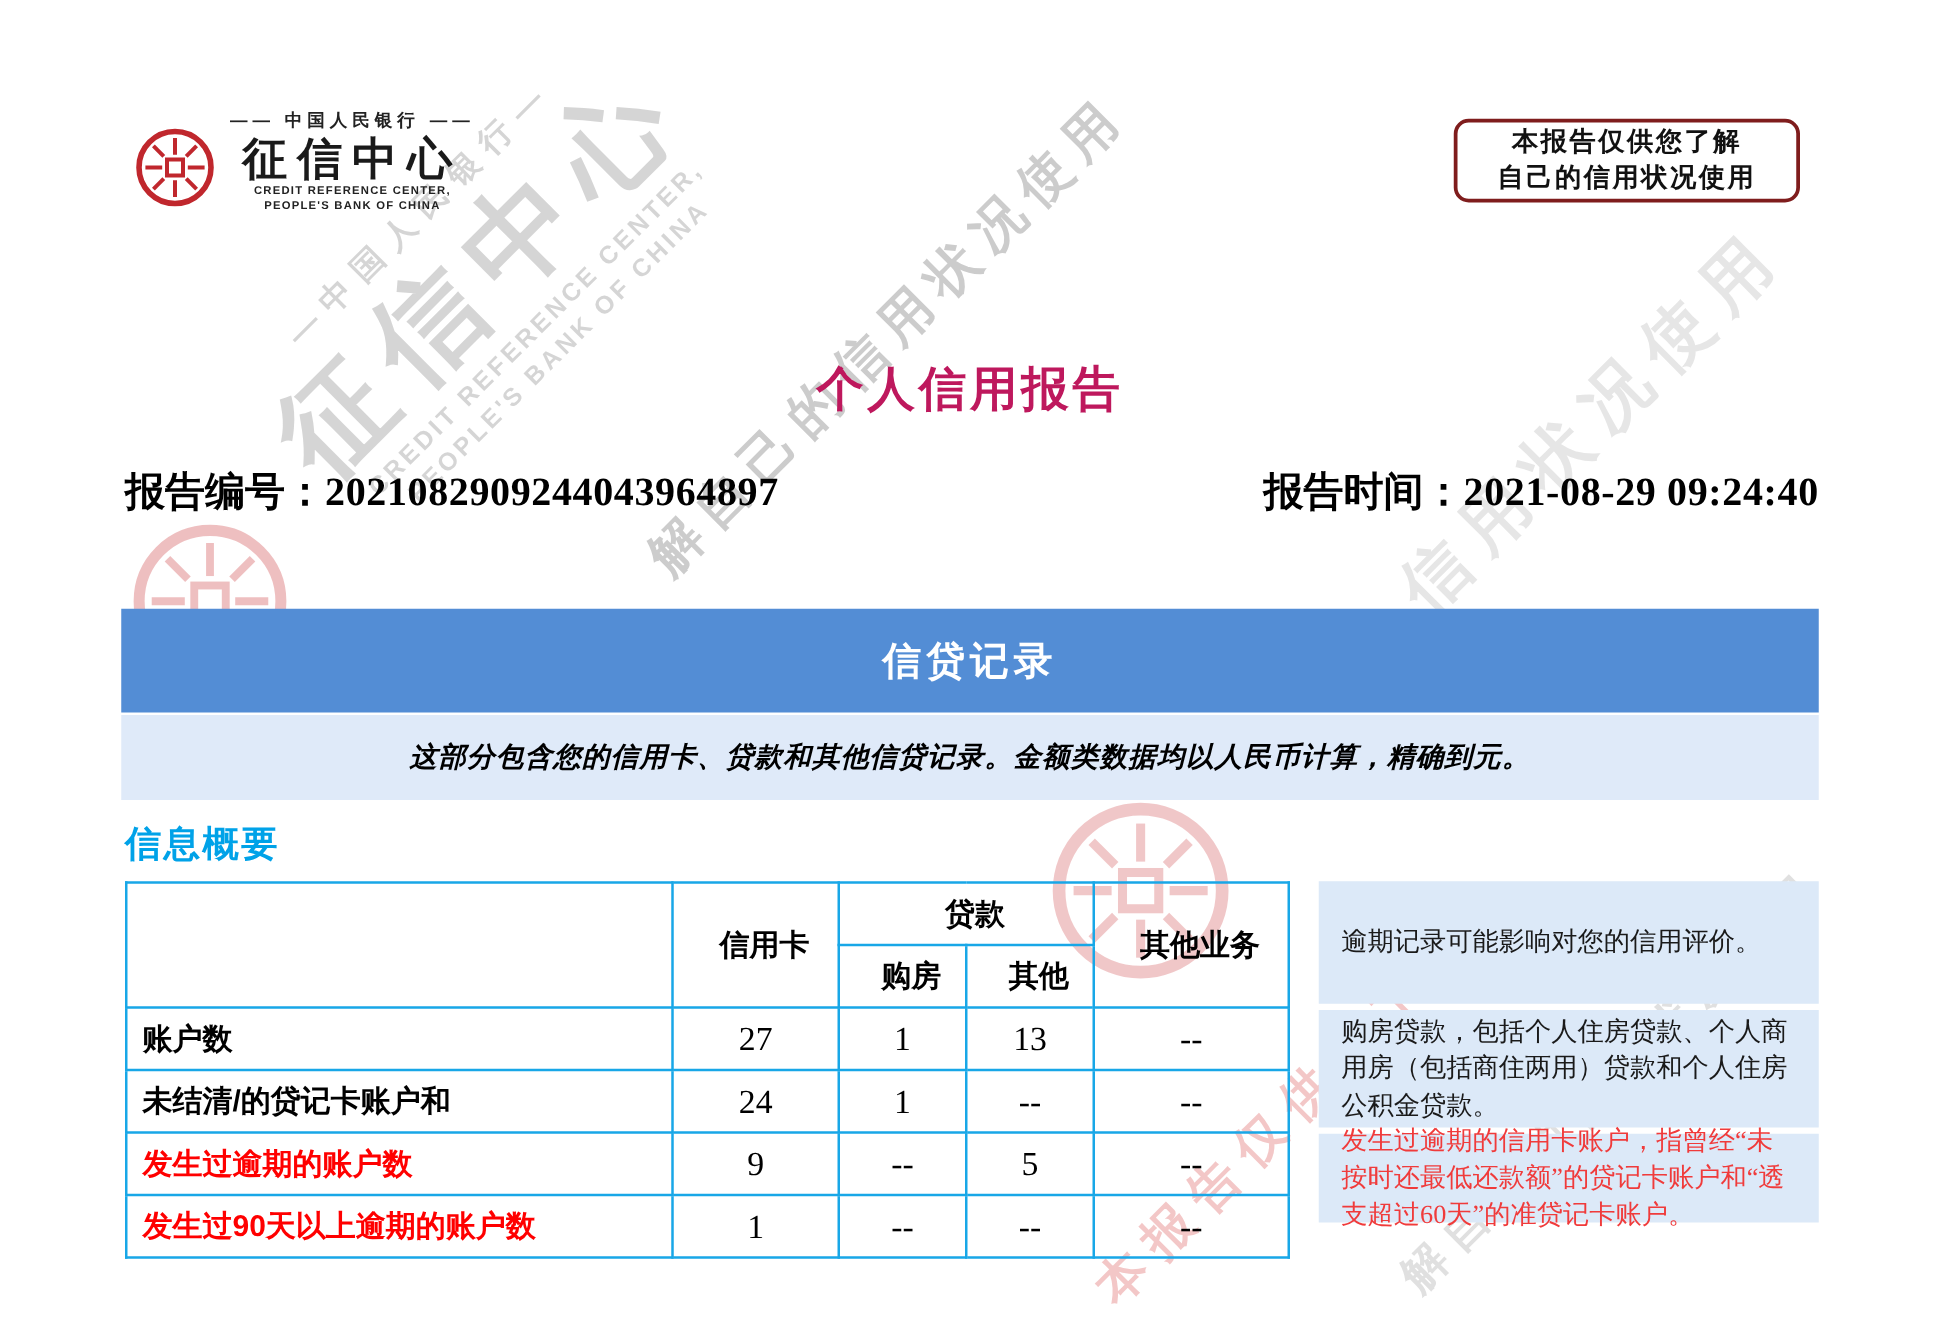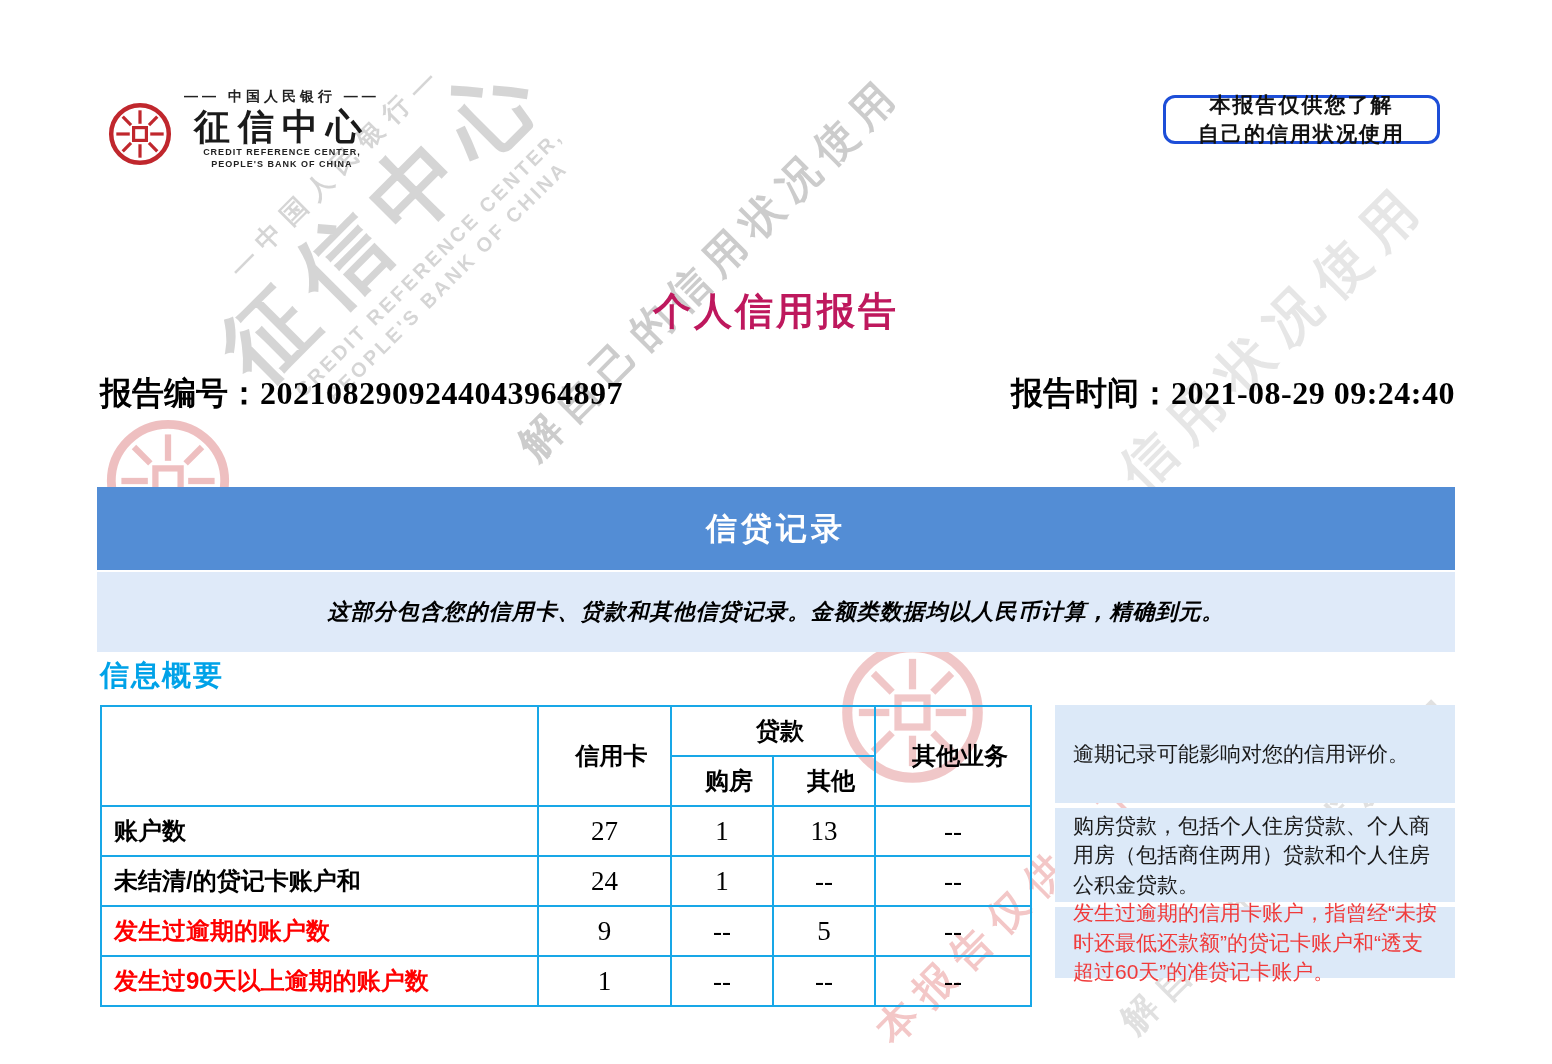--- a/index.html
+++ b/index.html
@@ -18,61 +18,61 @@
   .seal svg { display:block; }
 
   
   .logo-wrap { position:absolute; left:108px; top:88px; display:flex; align-items:center; z-index:2; }
   .logo-icon { width:64px; height:64px; margin-top:10px; }
   .logo-text { margin-left:12px; text-align:center; color:#1a1a1a; }
   .logo-bank { font-size:14px; font-weight:bold; letter-spacing:4px; color:#222; }
   .logo-center { font-size:36px; font-weight:bold; letter-spacing:8px; line-height:1.15; color:#1a1a1a; }
   .logo-eng { font-size:9px; font-weight:bold; letter-spacing:1px; color:#222; line-height:1.3; }
 
-  .notice-box { position:absolute; left:1163px; top:95px; width:277px; height:49px; border:3px solid #1d4ed8;
+  .notice-box { position:absolute; left:1163px; top:95px; width:277px; height:67px; border:3px solid #7f1d1d;
     border-radius:12px; display:flex; flex-direction:column; justify-content:center; align-items:center; z-index:2; background:transparent; }
   .notice-box div { font-size:21px; font-weight:bold; letter-spacing:2px; color:#111; line-height:1.35; }
 
   
   .doc-title { position:absolute; left:0; top:286px; width:100%; text-align:center; font-size:38px; font-weight:bold;
     letter-spacing:3px; color:#be185d; z-index:2; }
   .info-row { position:absolute; left:100px; width:1355px; z-index:2; font-size:32px; font-weight:bold; color:#000; }
   .info-row .num { font-family:"Liberation Serif", serif; font-weight:bold; letter-spacing:.5px; }
   .row1 { top:372px; display:flex; justify-content:space-between; }
   .row2 { top:411px; display:flex; }
   .row2 .name-group { width:360px; display:flex; }
   .row2 .name-val { margin-left:28px; }
   .row2 .idtype-group { flex:1; }
   .row2 .idno-group { text-align:right; white-space:nowrap; }
   .row2 .marital { margin-left:56px; }
 
   
   .banner { position:absolute; left:97px; top:487px; width:1358px; height:83px; background:#538DD5;
     display:flex; align-items:center; justify-content:center; z-index:2; }
   .banner div { color:#fff; font-size:31px; font-weight:bold; letter-spacing:4px; }
-  .subband { position:absolute; left:97px; top:572px; width:1358px; height:80px; background:#DFEAF9;
+  .subband { position:absolute; left:97px; top:572px; width:1358px; height:68px; background:#DFEAF9;
     display:flex; align-items:center; justify-content:center; z-index:2; }
   .subband div { color:#000; font-size:22px; font-weight:bold; font-style:italic; letter-spacing:1px; }
 
   .section-heading { position:absolute; left:100px; top:656px; font-size:29px; font-weight:bold; color:#00A2E8;
     letter-spacing:2px; z-index:2; }
 
   
   table.summary { position:absolute; left:100px; top:705px; width:930px; border-collapse:collapse; table-layout:fixed; z-index:1; }
   table.summary th, table.summary td { border:2px solid #18A7E7; background:transparent; }
   table.summary th { font-size:24px; font-weight:bold; color:#000; text-align:center; }
   th.h-row { height:50px;padding-left:14px; }
   td.lbl { height:50px; font-size:24px; font-weight:bold; color:#000; padding-left:12px; text-align:left;margin-top:39px; }
   td.val { height:50px; font-family:"Liberation Serif", serif; font-size:27px; color:#000; text-align:center; }
   tr.alert td.lbl { color:#FF0000; }
 
   
   .notes { position:absolute; left:1055px; top:705px; width:400px; z-index:1; }
   .note-box { width:400px; background:#DCE9F8; display:flex; align-items:center; padding:24px 18px;
-    font-family:Liberation Sans, sans-serif; font-size:21px; line-height:1.4; color:#1a1a1a; }
+    font-family:Liberation Serif, serif; font-size:21px; line-height:1.4; color:#1a1a1a; }
   .note-1 { height:98px; margin-bottom:5px; }
   .note-2 { height:94px; margin-bottom:5px; }
   .note-3 { height:71px; }
   .note-3 { color:#F03B3B; }
 </style>
 </head>
 <body>
 
 <div class="page">
 

